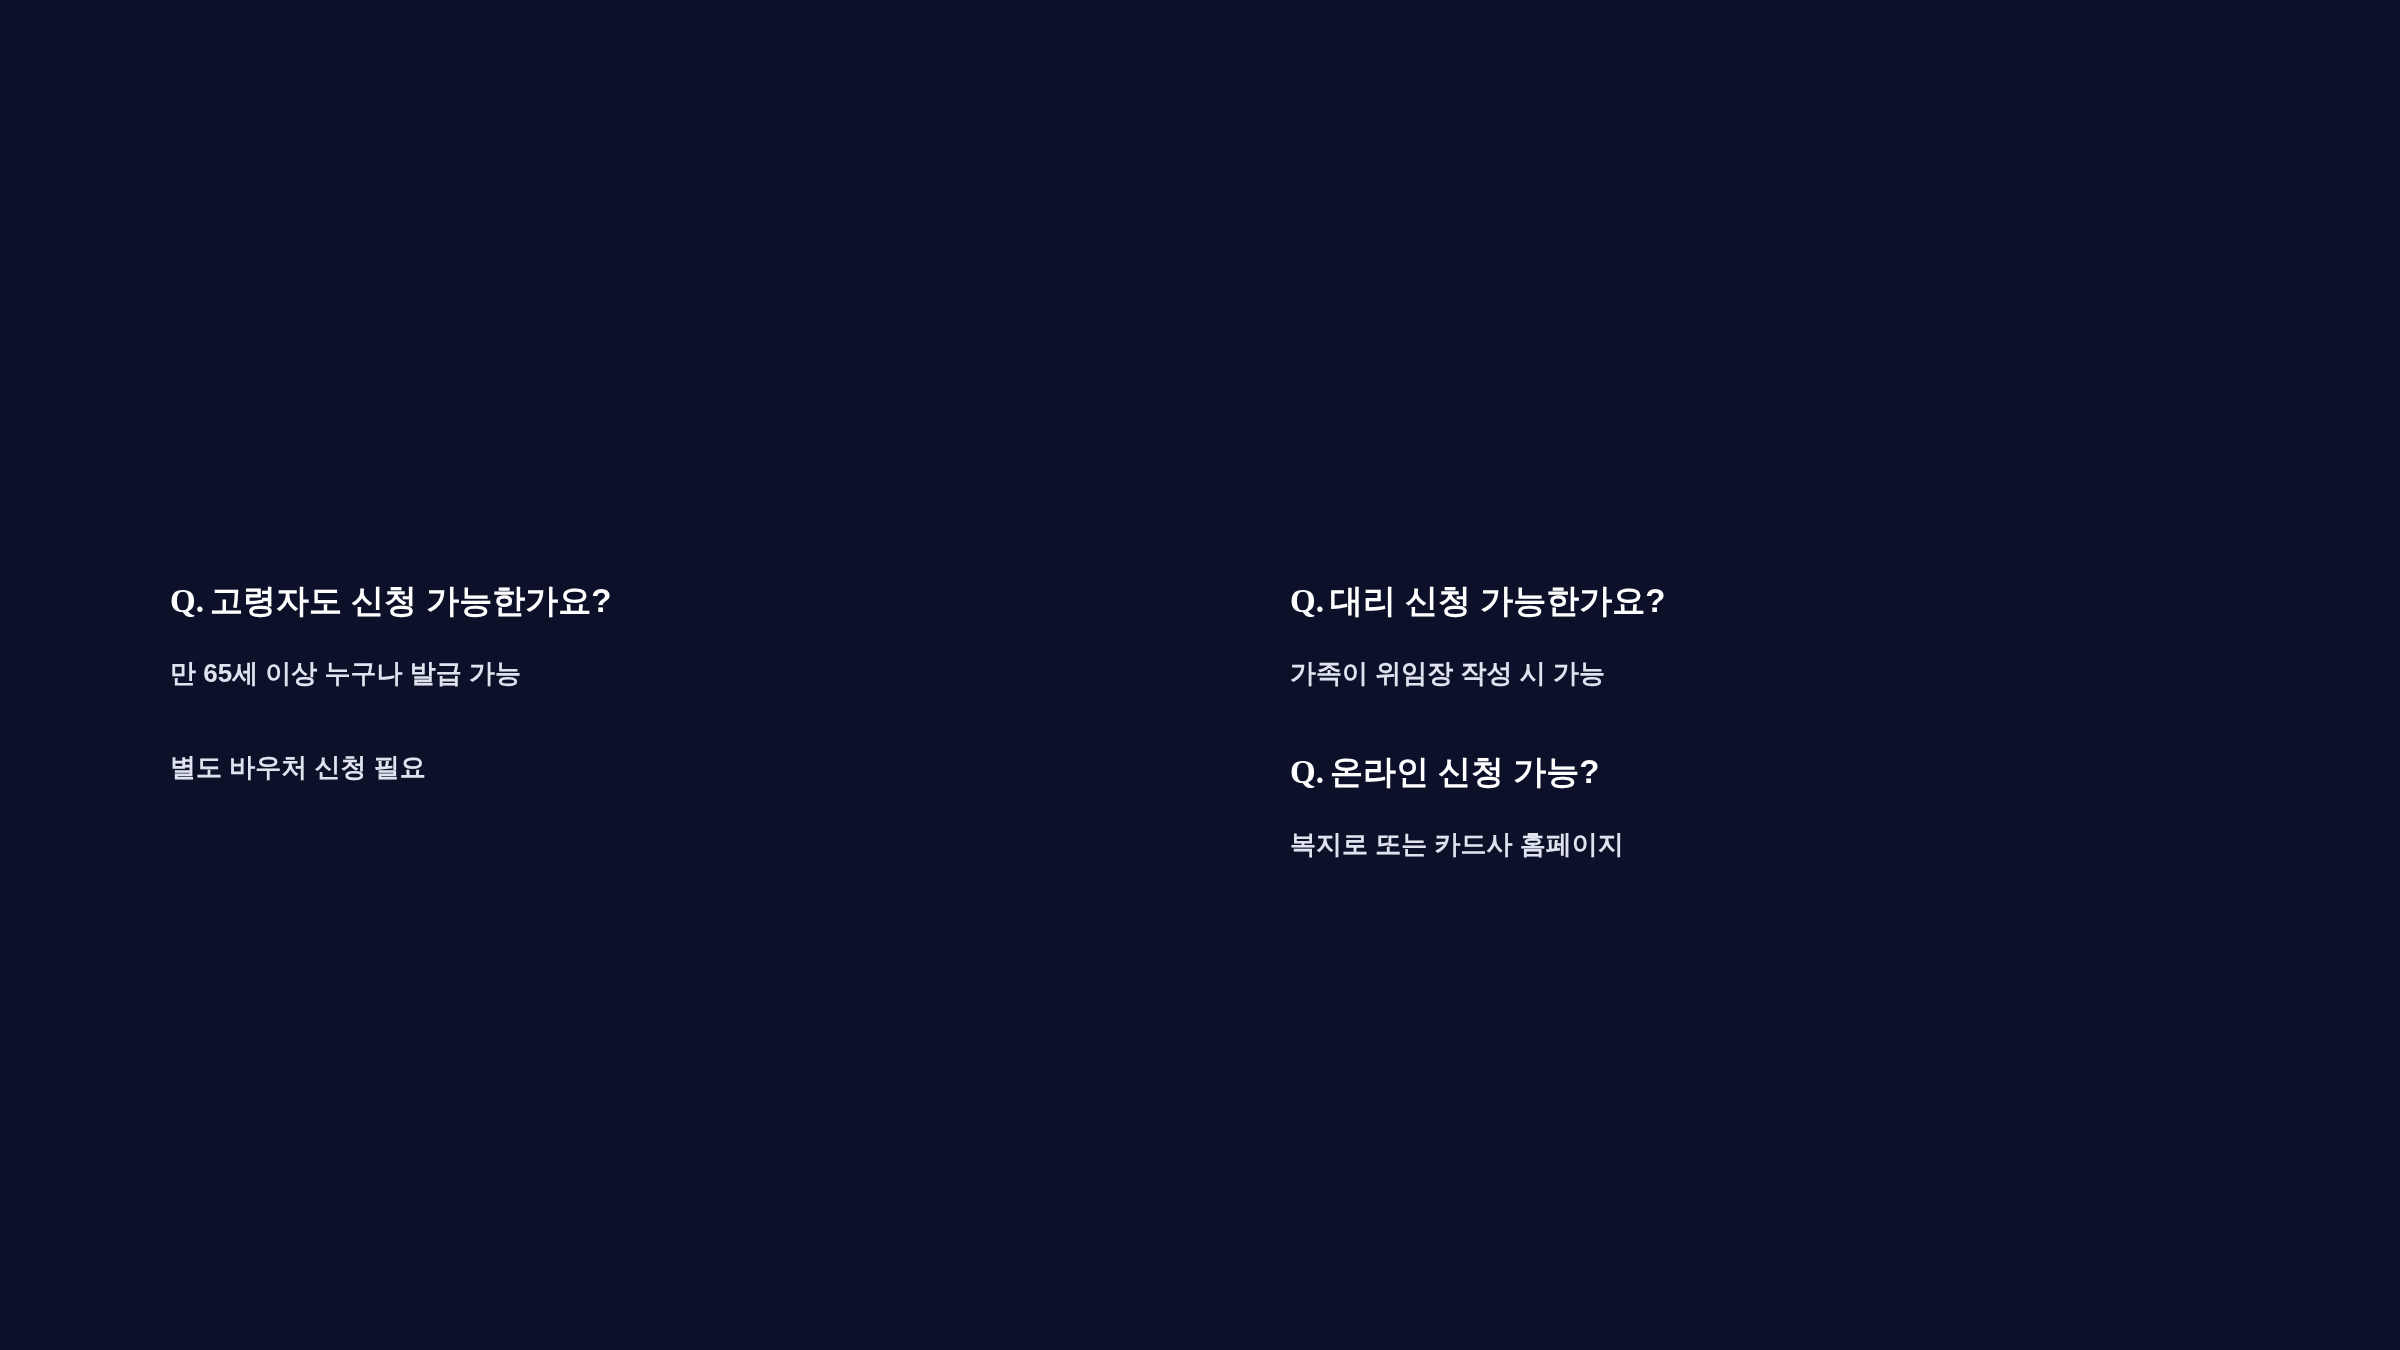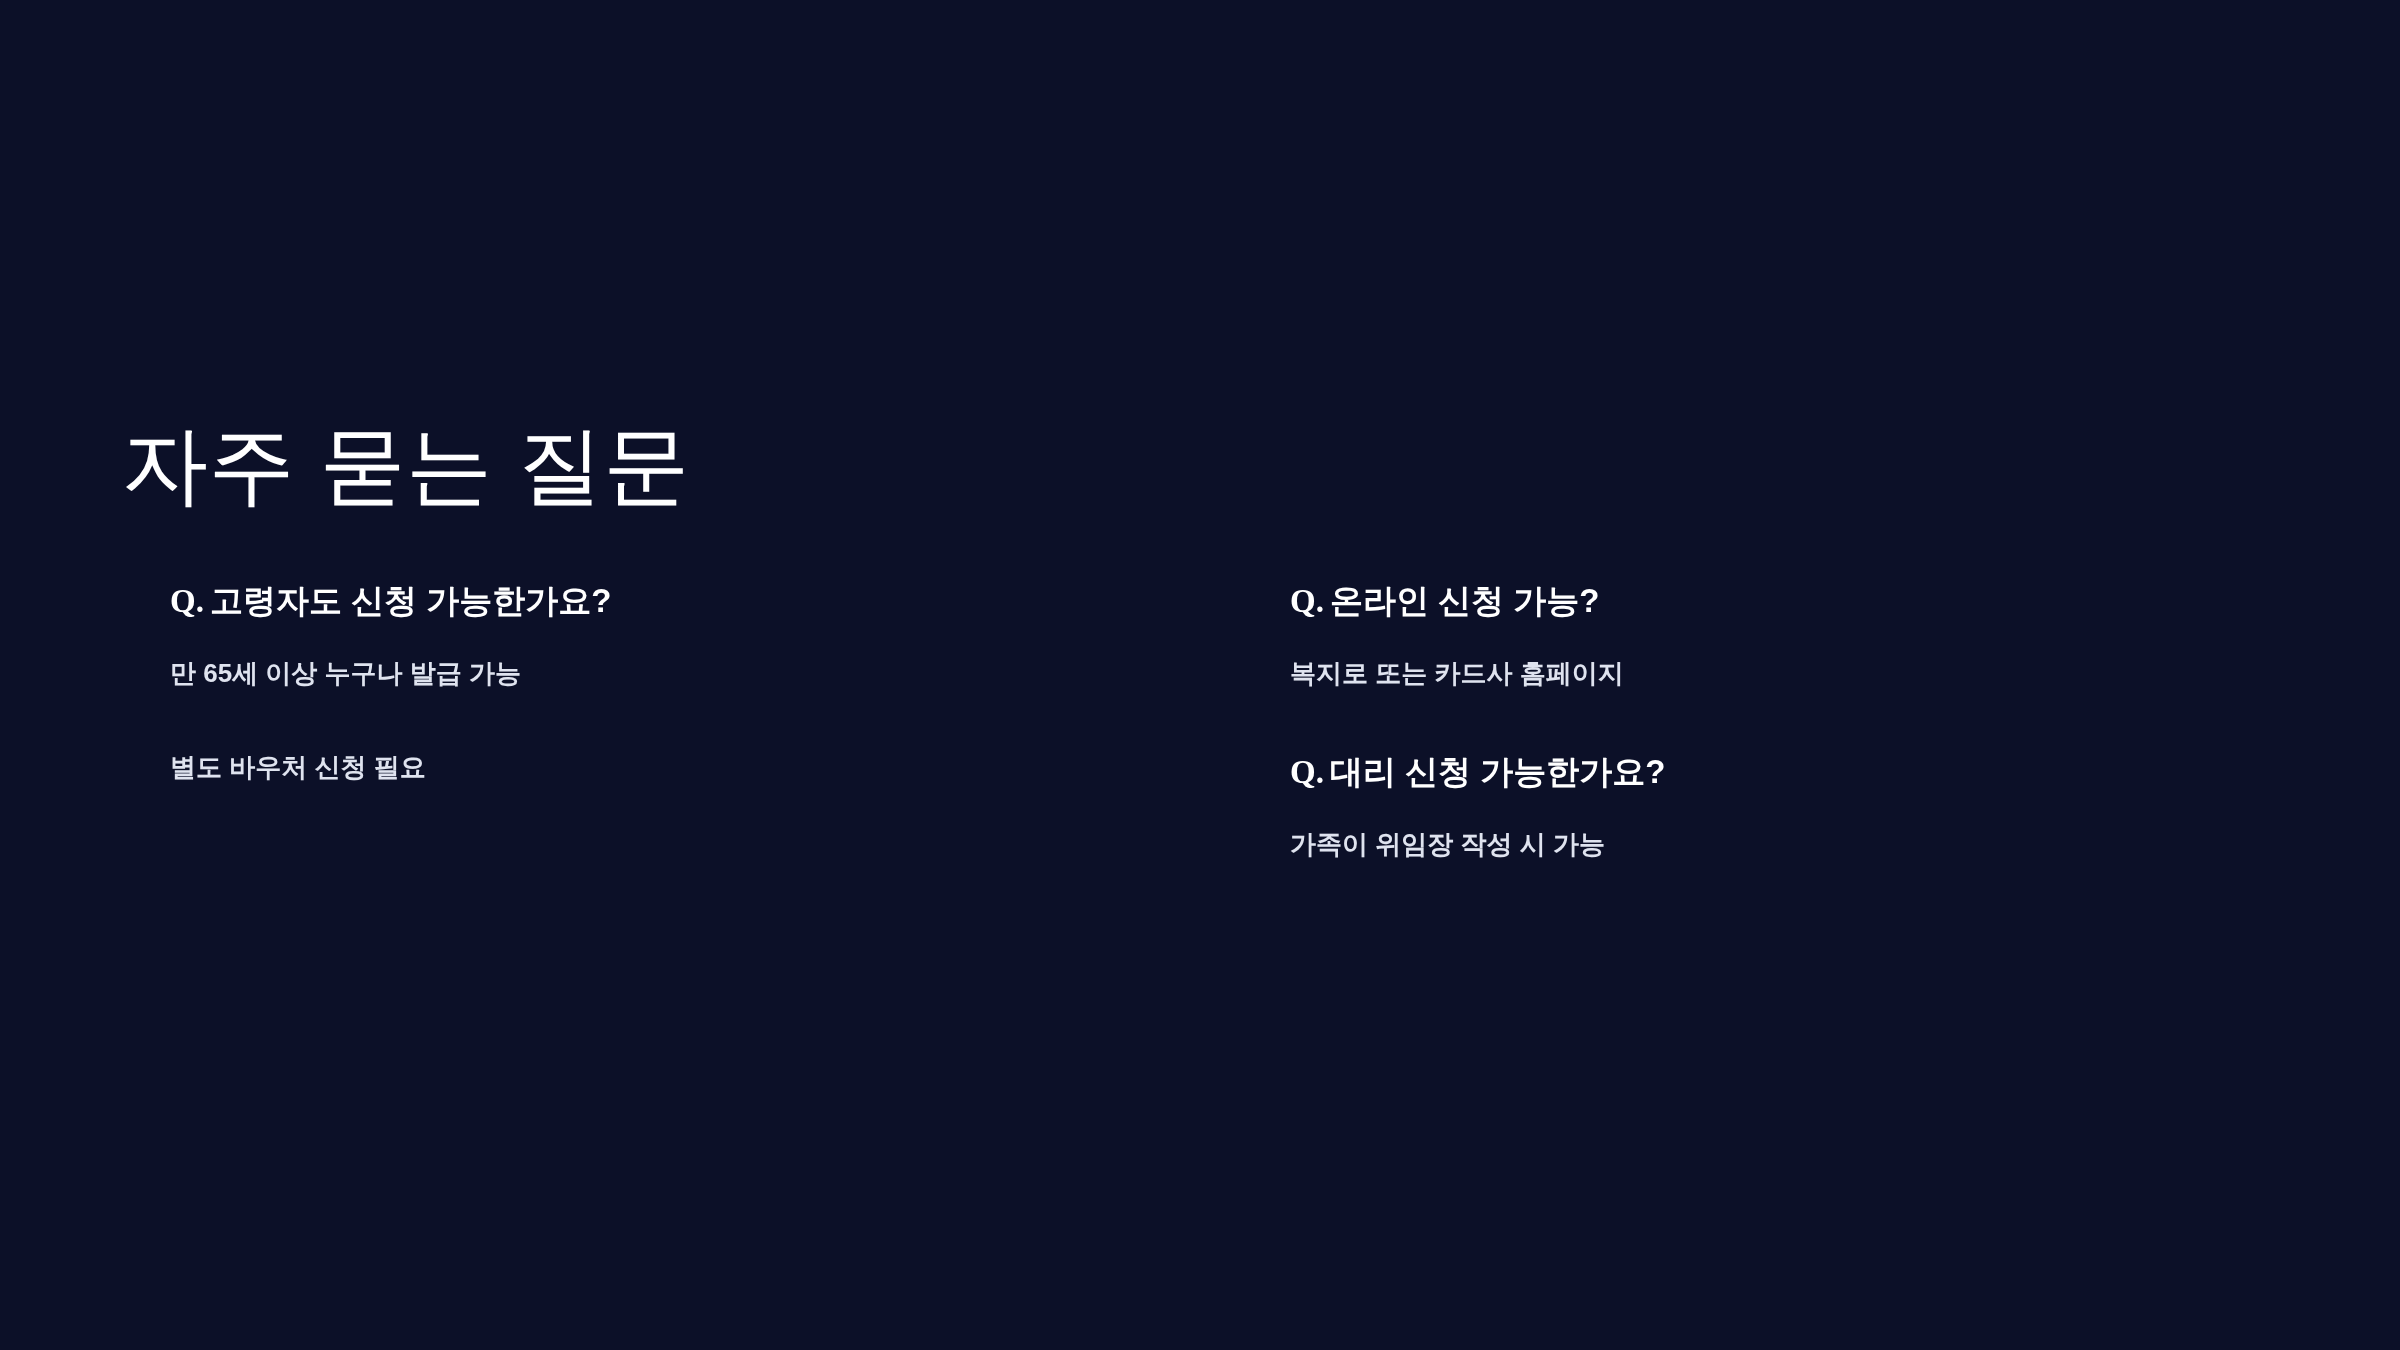--- a/index.html
+++ b/index.html
@@ -67,46 +67,45 @@
     line-height: 1.3;
     margin: 0;
     white-space: nowrap;
   }
 </style>
 </head>
 <body>
 
 <div class="slide">
 
-  <h1 class="slide-title">자주 묻는 질문</h1>
 
   <div class="faq-grid">
 
     <div class="faq-col">
 
       <div class="faq-item">
         <p class="faq-q"><span class="q-mark">Q.</span><span>고령자도 신청 가능한가요?</span></p>
         <p class="faq-a">만 65세 이상 누구나 발급 가능</p>
       </div>
 
       <div class="faq-item">
         <p class="faq-a">별도 바우처 신청 필요</p>
       </div>
 
     </div>
 
     <div class="faq-col">
 
       <div class="faq-item">
-        <p class="faq-q"><span class="q-mark">Q.</span><span>온라인 신청 가능?</span></p>
-        <p class="faq-a">복지로 또는 카드사 홈페이지</p>
+        <p class="faq-q"><span class="q-mark">Q.</span><span>대리 신청 가능한가요?</span></p>
+        <p class="faq-a">가족이 위임장 작성 시 가능</p>
       </div>
 
       <div class="faq-item">
-        <p class="faq-q"><span class="q-mark">Q.</span><span>대리 신청 가능한가요?</span></p>
-        <p class="faq-a">가족이 위임장 작성 시 가능</p>
+        <p class="faq-q"><span class="q-mark">Q.</span><span>온라인 신청 가능?</span></p>
+        <p class="faq-a">복지로 또는 카드사 홈페이지</p>
       </div>
 
     </div>
 
   </div>
 
 </div>
 
 </body></html>

